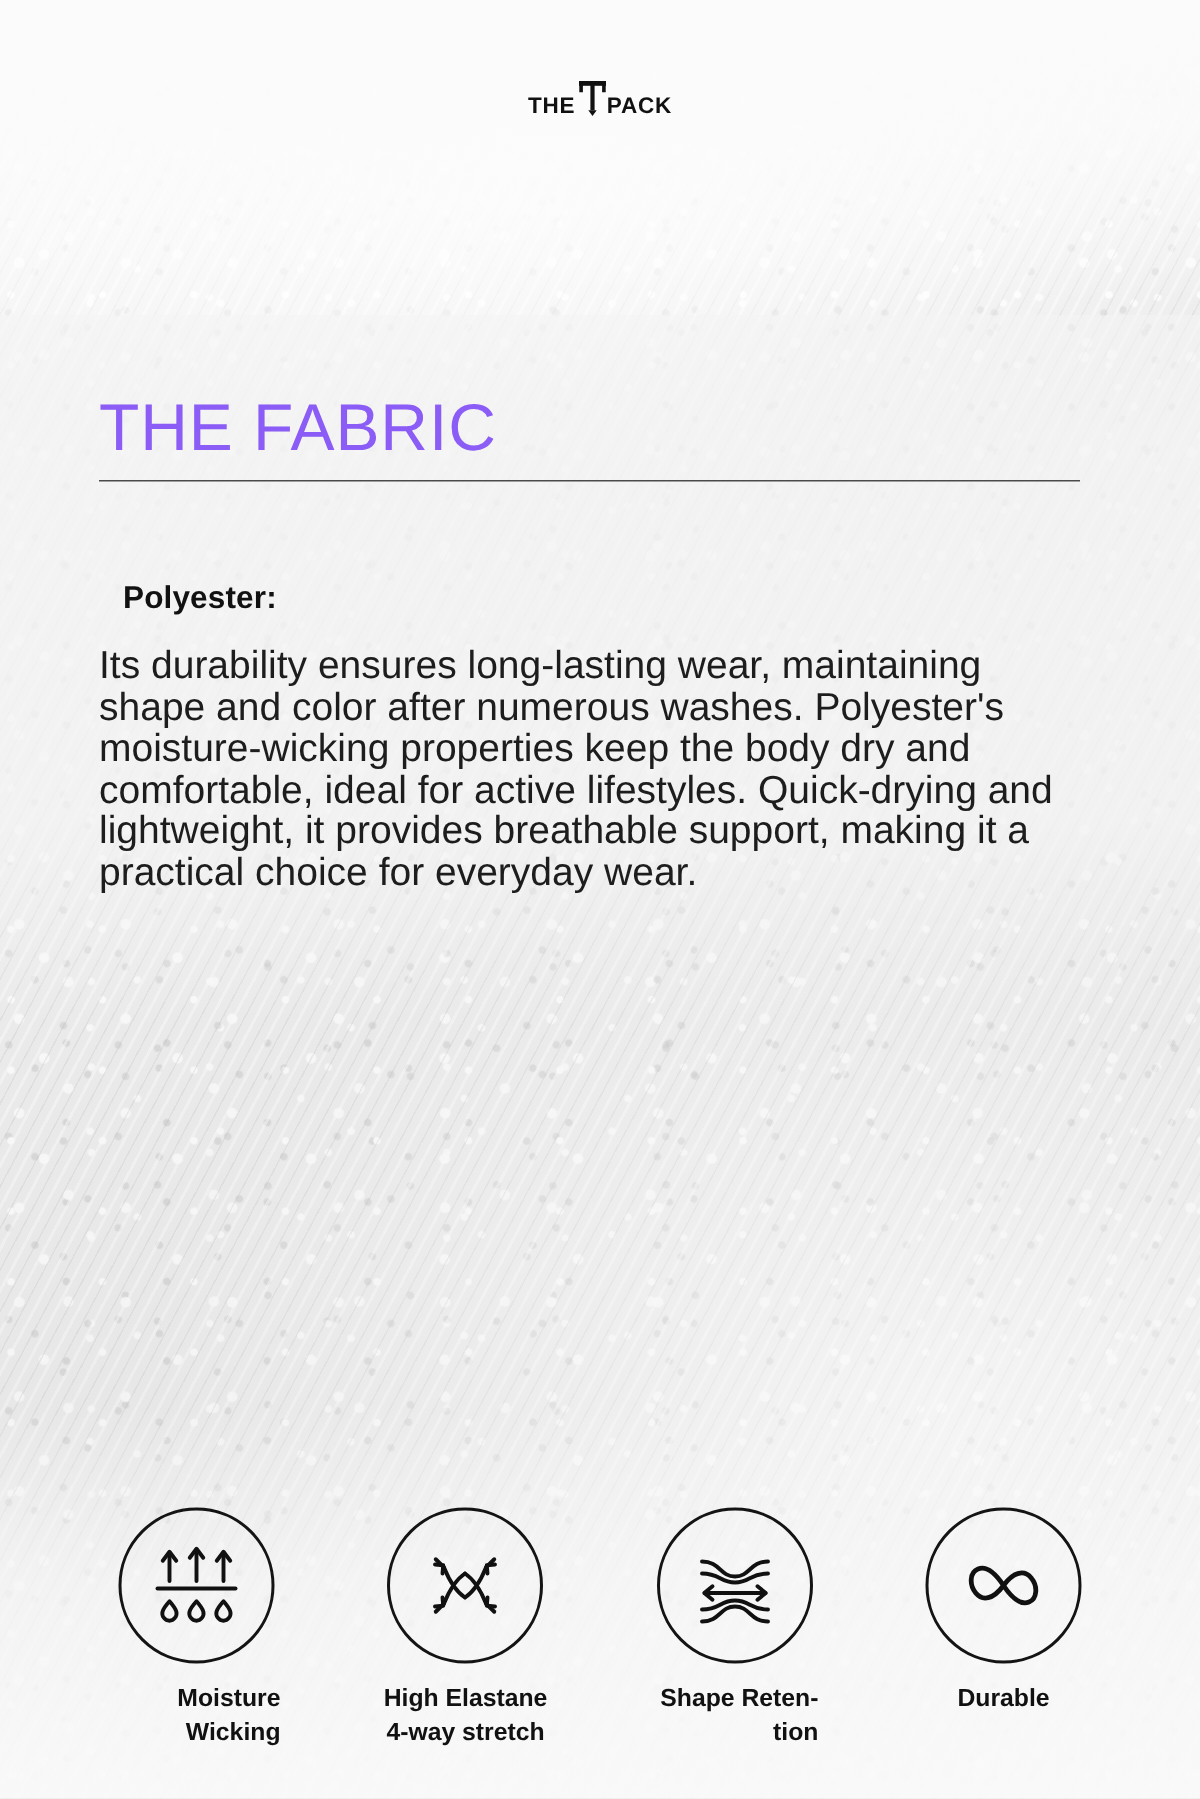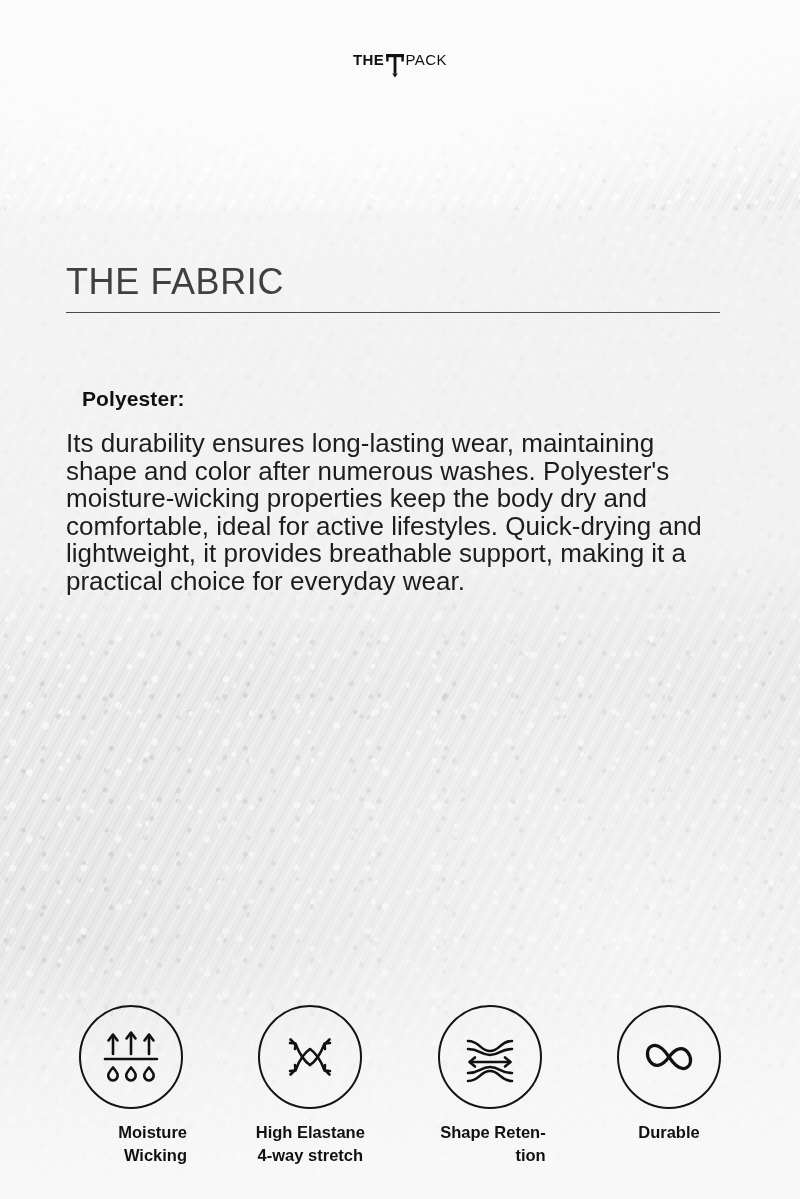--- a/index.html
+++ b/index.html
@@ -102,58 +102,58 @@
     position: absolute;
     top: 52px;
     left: 0;
     width: 800px;
     display: flex;
     justify-content: center;
     align-items: center;
   }
   .logo-wrap {
     display: flex;
-    align-items: flex-start;
+    align-items: flex-end;
     gap: 0px;
     color: #111;
   }
   .logo-the {
     font-family: "Liberation Sans", sans-serif;
     font-weight: 700;
     font-size: 15px;
     letter-spacing: 0.5px;
     line-height: 1;
   }
   .logo-mark {
     width: 22px;
     height: 26px;
     position: relative;
     margin: 0 -1px 0 0;
   }
   .logo-pack {
     font-family: "Liberation Sans", sans-serif;
-    font-weight: 400;
+    font-weight: 700;
     font-size: 15px;
     letter-spacing: 0.5px;
     line-height: 1;
   }
 
   
   .headline-block {
     position: absolute;
     left: 66px;
     top: 262px;
     width: 654px;
   }
   .headline {
     font-family: "Liberation Sans", sans-serif;
     font-weight: 400;
-    font-size: 36px;
+    font-size: 44px;
     letter-spacing: 0.6px;
-    color: #404040;
+    color: #8b5cf6;
     line-height: 1.1;
     margin: 0 0 10px 0;
   }
   .headline-rule {
     width: 654px;
     height: 1px;
     background: #4a4a4a;
   }
 
   

